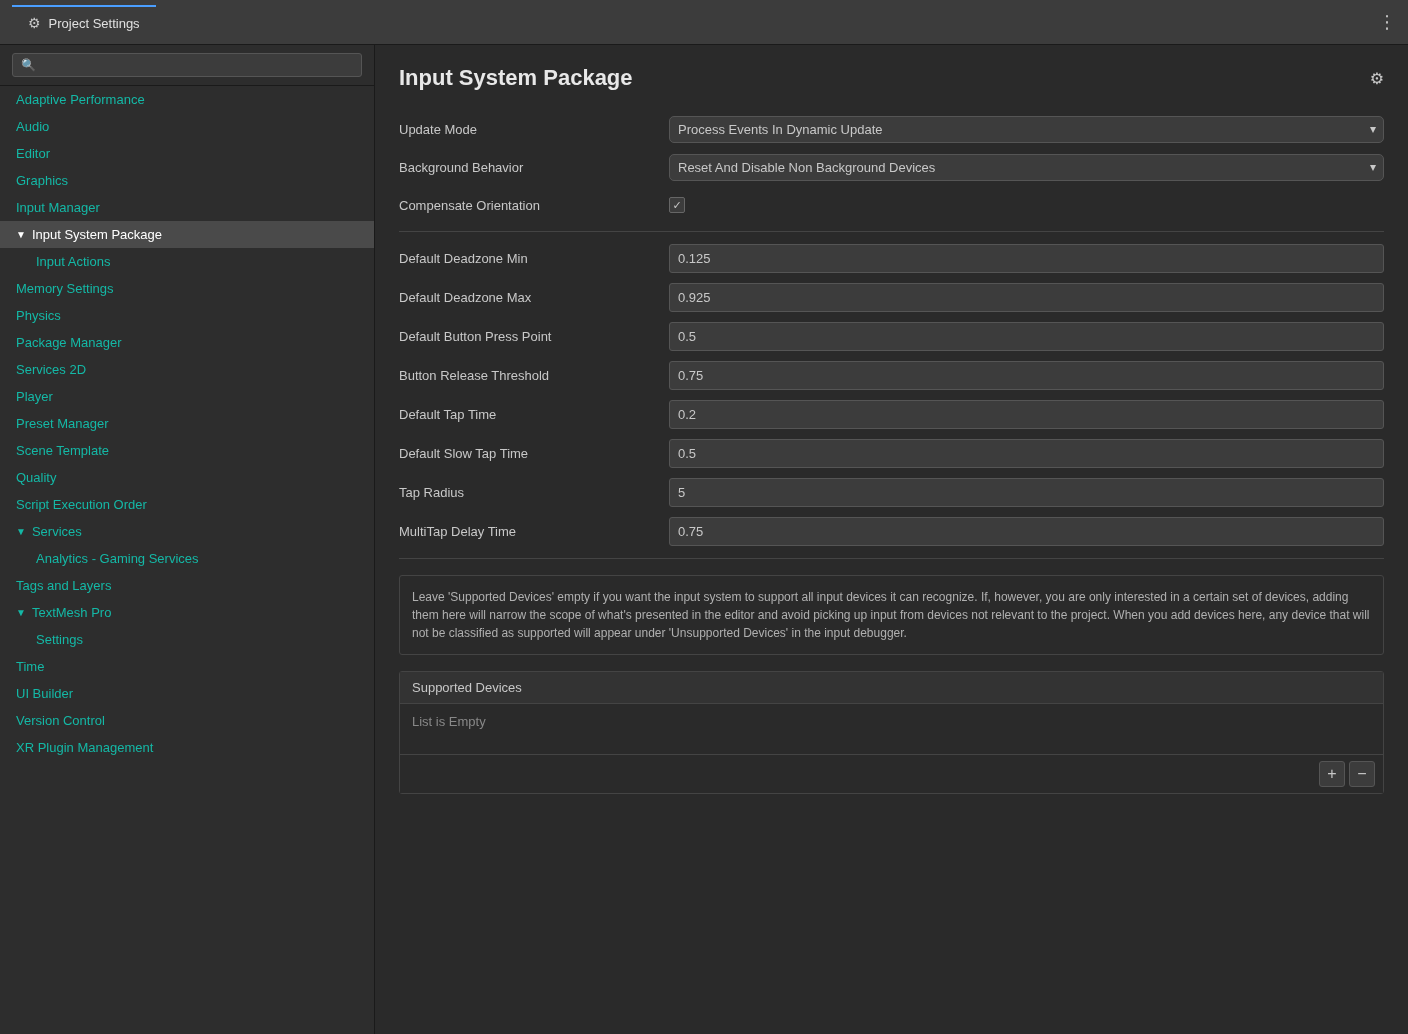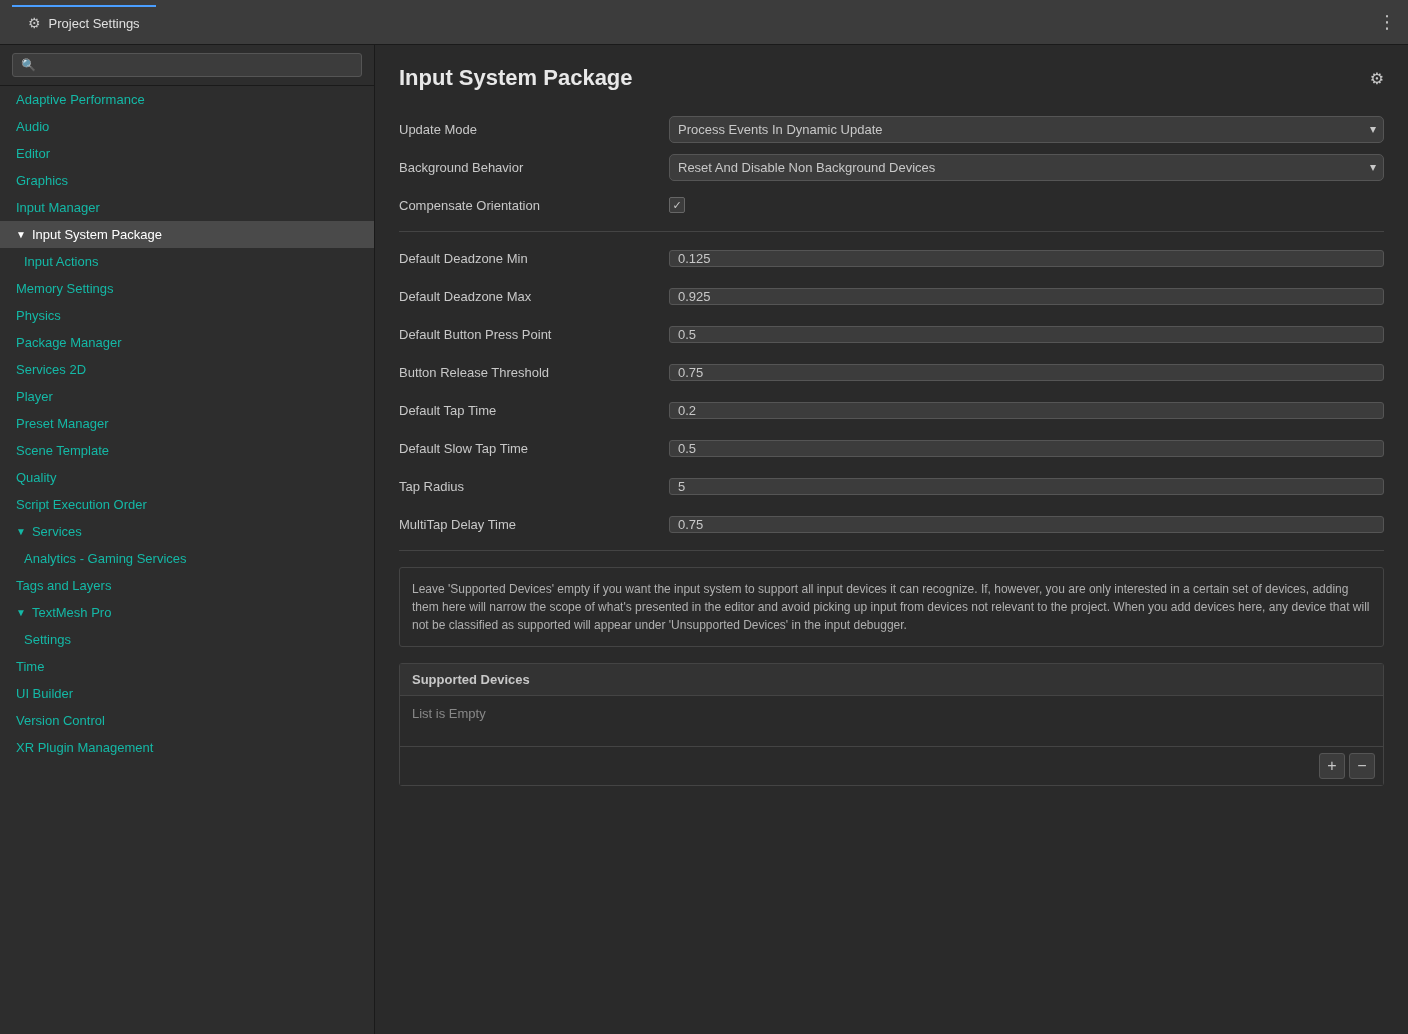--- a/index.html
+++ b/index.html
@@ -87,21 +87,21 @@
       font-size: 13px;
       display: flex;
       align-items: center;
       gap: 4px;
     }
     .sidebar-item.active {
       background: #4a4a4a;
       color: #ffffff;
     }
     .sidebar-item.indent {
-      padding-left: 24px;
+      padding-left: 36px;
     }
     .sidebar-item .arrow {
       font-size: 10px;
       margin-right: 2px;
     }
 
     
     .content-area {
       flex: 1;
       background: #2a2a2a;
@@ -191,21 +191,21 @@
       color: #c8c8c8;
       font-size: 11px;
     }
 
     
     .number-input {
       background: #3c3c3c;
       border: 1px solid #555;
       border-radius: 3px;
       color: #c8c8c8;
-      padding: 0 8px;
+      padding: 6px 8px;
       font-size: 13px;
       width: 100%;
       outline: none;
     }
 
     
     .divider {
       height: 1px;
       background: #444;
       margin: 12px 0;
@@ -228,21 +228,20 @@
       border: 1px solid #444;
       border-radius: 3px;
       margin-top: 8px;
     }
     .devices-header {
       background: #333;
       padding: 8px 12px;
       font-size: 13px;
       color: #c8c8c8;
       border-bottom: 1px solid #444;
-      font-weight: bold;
     }
     .devices-body {
       background: #2a2a2a;
       padding: 10px 12px;
       color: #888;
       font-size: 13px;
       min-height: 50px;
     }
     .devices-footer {
       background: #2a2a2a;

